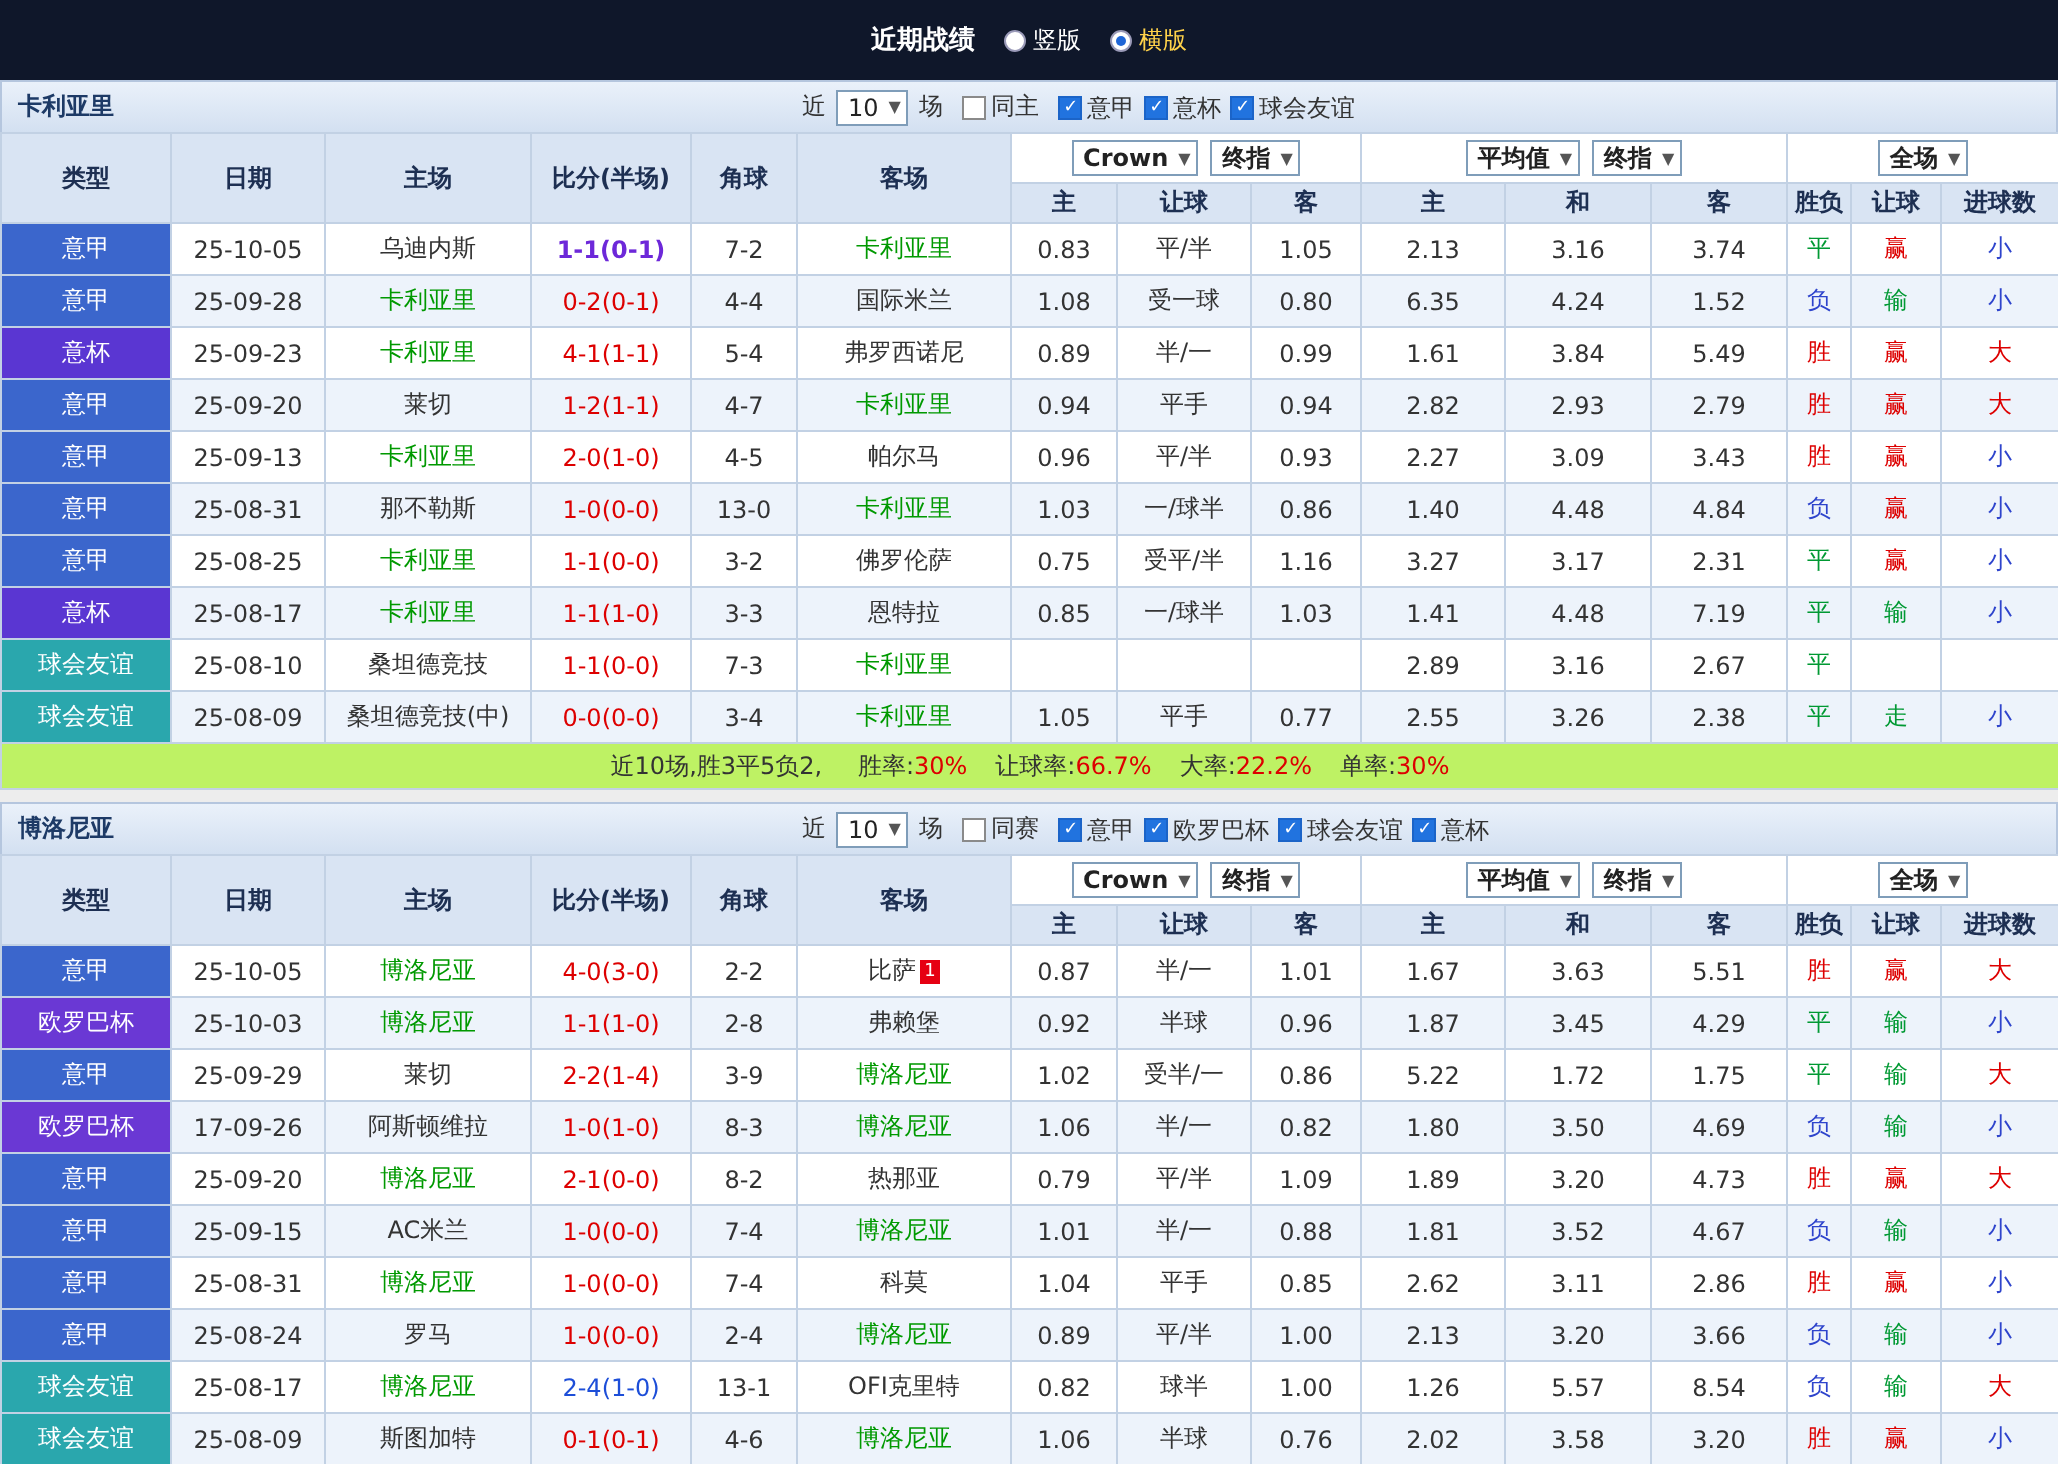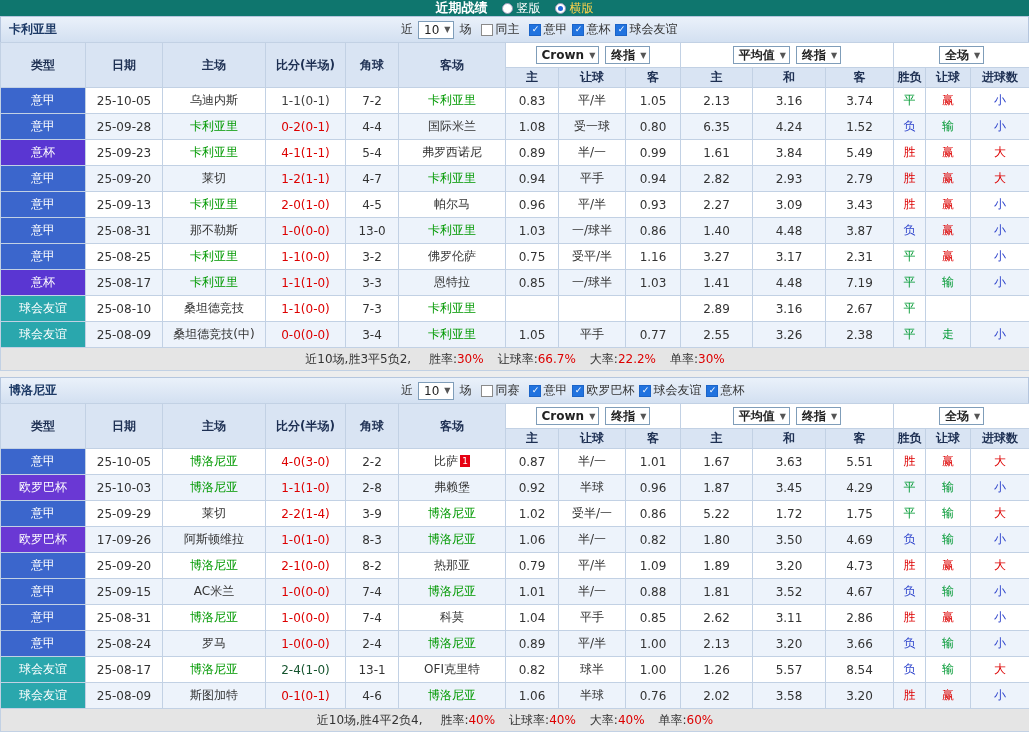--- a/index.html
+++ b/index.html
@@ -1,20 +1,20 @@
 <!DOCTYPE html>
 <html><head>
 <meta charset="utf-8">
 <style>
   * { margin:0; padding:0; box-sizing:border-box; }
   body { background:#ededed; font-family:"DejaVu Sans","Liberation Sans",sans-serif; font-size:12px; color:#333; }
   .page { width:1029px; background:#ededed; }
 
   
-  .topbar { height:16px; background:#0f766e; display:flex; align-items:center; justify-content:center; gap:14px; }
+  .topbar { height:40px; background:#0f172a; display:flex; align-items:center; justify-content:center; gap:14px; }
   .topbar .title { color:#ffffff; font-weight:bold; font-size:13px; }
   .radio-item { display:inline-flex; align-items:center; gap:4px; cursor:pointer; }
   .radio { width:11px; height:11px; border-radius:50%; background:#fff; border:1px solid #9a9ab8; position:relative; display:inline-block; }
   .radio.checked::after { content:""; position:absolute; left:2px; top:2px; width:5px; height:5px; border-radius:50%; background:#1f66d6; }
   .lbl-white { color:#ffffff; }
   .lbl-yellow { color:#ffd24a; }
 
   
   .section { background:#ffffff; }
   .section + .section { margin-top:6px; }
@@ -33,21 +33,21 @@
   table.grid { width:1029px; table-layout:fixed; border-collapse:collapse; background:#fff; }
   .grid th, .grid td { border:1px solid #c2d1e4; text-align:center; overflow:hidden; white-space:nowrap; font-size:12px; }
   .grid th.hdr { background:#d9e4f3; color:#1d2f52; font-weight:bold; }
   .grid tr.dd-row th { height:25px; }
   .grid tr.sub-row th { height:20px; }
   .dd-cell { background:#ffffff; }
   .dd-wrap { display:flex; justify-content:center; align-items:center; gap:6px; }
   .grid tbody td { height:26px; color:#333; }
   .grid tbody tr:nth-child(even) td { background:#edf3fb; }
   .redcard { display:inline-block; min-width:10px; height:12px; line-height:12px; background:#e60012; color:#fff; font-size:9px; padding:0 1px; margin-left:2px; vertical-align:1px; }
-  .grid tfoot td { height:23px; background:#e5e5e5; color:#333; }
+  .grid tfoot td { height:23px; background:#bef264; color:#333; }
   .stat { margin-left:14px; }
 </style>
 </head>
 <body>
 
 <div class="page">
 
   <div class="topbar">
     <span class="title">近期战绩</span>
     <label class="radio-item">
@@ -155,21 +155,21 @@
           <th class="hdr">胜负</th>
           <th class="hdr">让球</th>
           <th class="hdr">进球数</th>
         </tr>
       </thead>
       <tbody>
           <tr>
             <td style="background: rgb(59, 102, 204); color: rgb(255, 255, 255);">意甲</td>
             <td>25-10-05</td>
             <td>乌迪内斯</td>
-            <td style="color: #404040;">1-1(0-1)</td>
+            <td style="color: #6d28d9; font-weight: bold;">1-1(0-1)</td>
             <td>7-2</td>
             <td style="color: rgb(0, 153, 0);">卡利亚里</td>
             <td>0.83</td>
             <td>平/半</td>
             <td>1.05</td>
             <td>2.13</td>
             <td>3.16</td>
             <td>3.74</td>
             <td style="color: rgb(0, 153, 51);">平</td>
             <td style="color: rgb(221, 0, 0);">赢</td>
@@ -248,21 +248,21 @@
             <td>25-08-31</td>
             <td>那不勒斯</td>
             <td style="color: rgb(221, 0, 0);">1-0(0-0)</td>
             <td>13-0</td>
             <td style="color: rgb(0, 153, 0);">卡利亚里</td>
             <td>1.03</td>
             <td>一/球半</td>
             <td>0.86</td>
             <td>1.40</td>
             <td>4.48</td>
-            <td>3.87</td>
+            <td>4.84</td>
             <td style="color: rgb(46, 68, 204);">负</td>
             <td style="color: rgb(221, 0, 0);">赢</td>
             <td style="color: rgb(46, 68, 204);">小</td>
           </tr>
           <tr>
             <td style="background: rgb(59, 102, 204); color: rgb(255, 255, 255);">意甲</td>
             <td>25-08-25</td>
             <td style="color: rgb(0, 153, 0);">卡利亚里</td>
             <td style="color: rgb(221, 0, 0);">1-1(0-0)</td>
             <td>3-2</td>
@@ -574,21 +574,21 @@
             <td>3.20</td>
             <td>3.66</td>
             <td style="color: rgb(46, 68, 204);">负</td>
             <td style="color: rgb(0, 153, 51);">输</td>
             <td style="color: rgb(46, 68, 204);">小</td>
           </tr>
           <tr>
             <td style="background: rgb(42, 167, 173); color: rgb(255, 255, 255);">球会友谊</td>
             <td>25-08-17</td>
             <td style="color: rgb(0, 153, 0);">博洛尼亚</td>
-            <td style="color: #14532d;">2-4(1-0)</td>
+            <td style="color: #1d4ed8;">2-4(1-0)</td>
             <td>13-1</td>
             <td>OFI克里特</td>
             <td>0.82</td>
             <td>球半</td>
             <td>1.00</td>
             <td>1.26</td>
             <td>5.57</td>
             <td>8.54</td>
             <td style="color: rgb(46, 68, 204);">负</td>
             <td style="color: rgb(0, 153, 51);">输</td>

